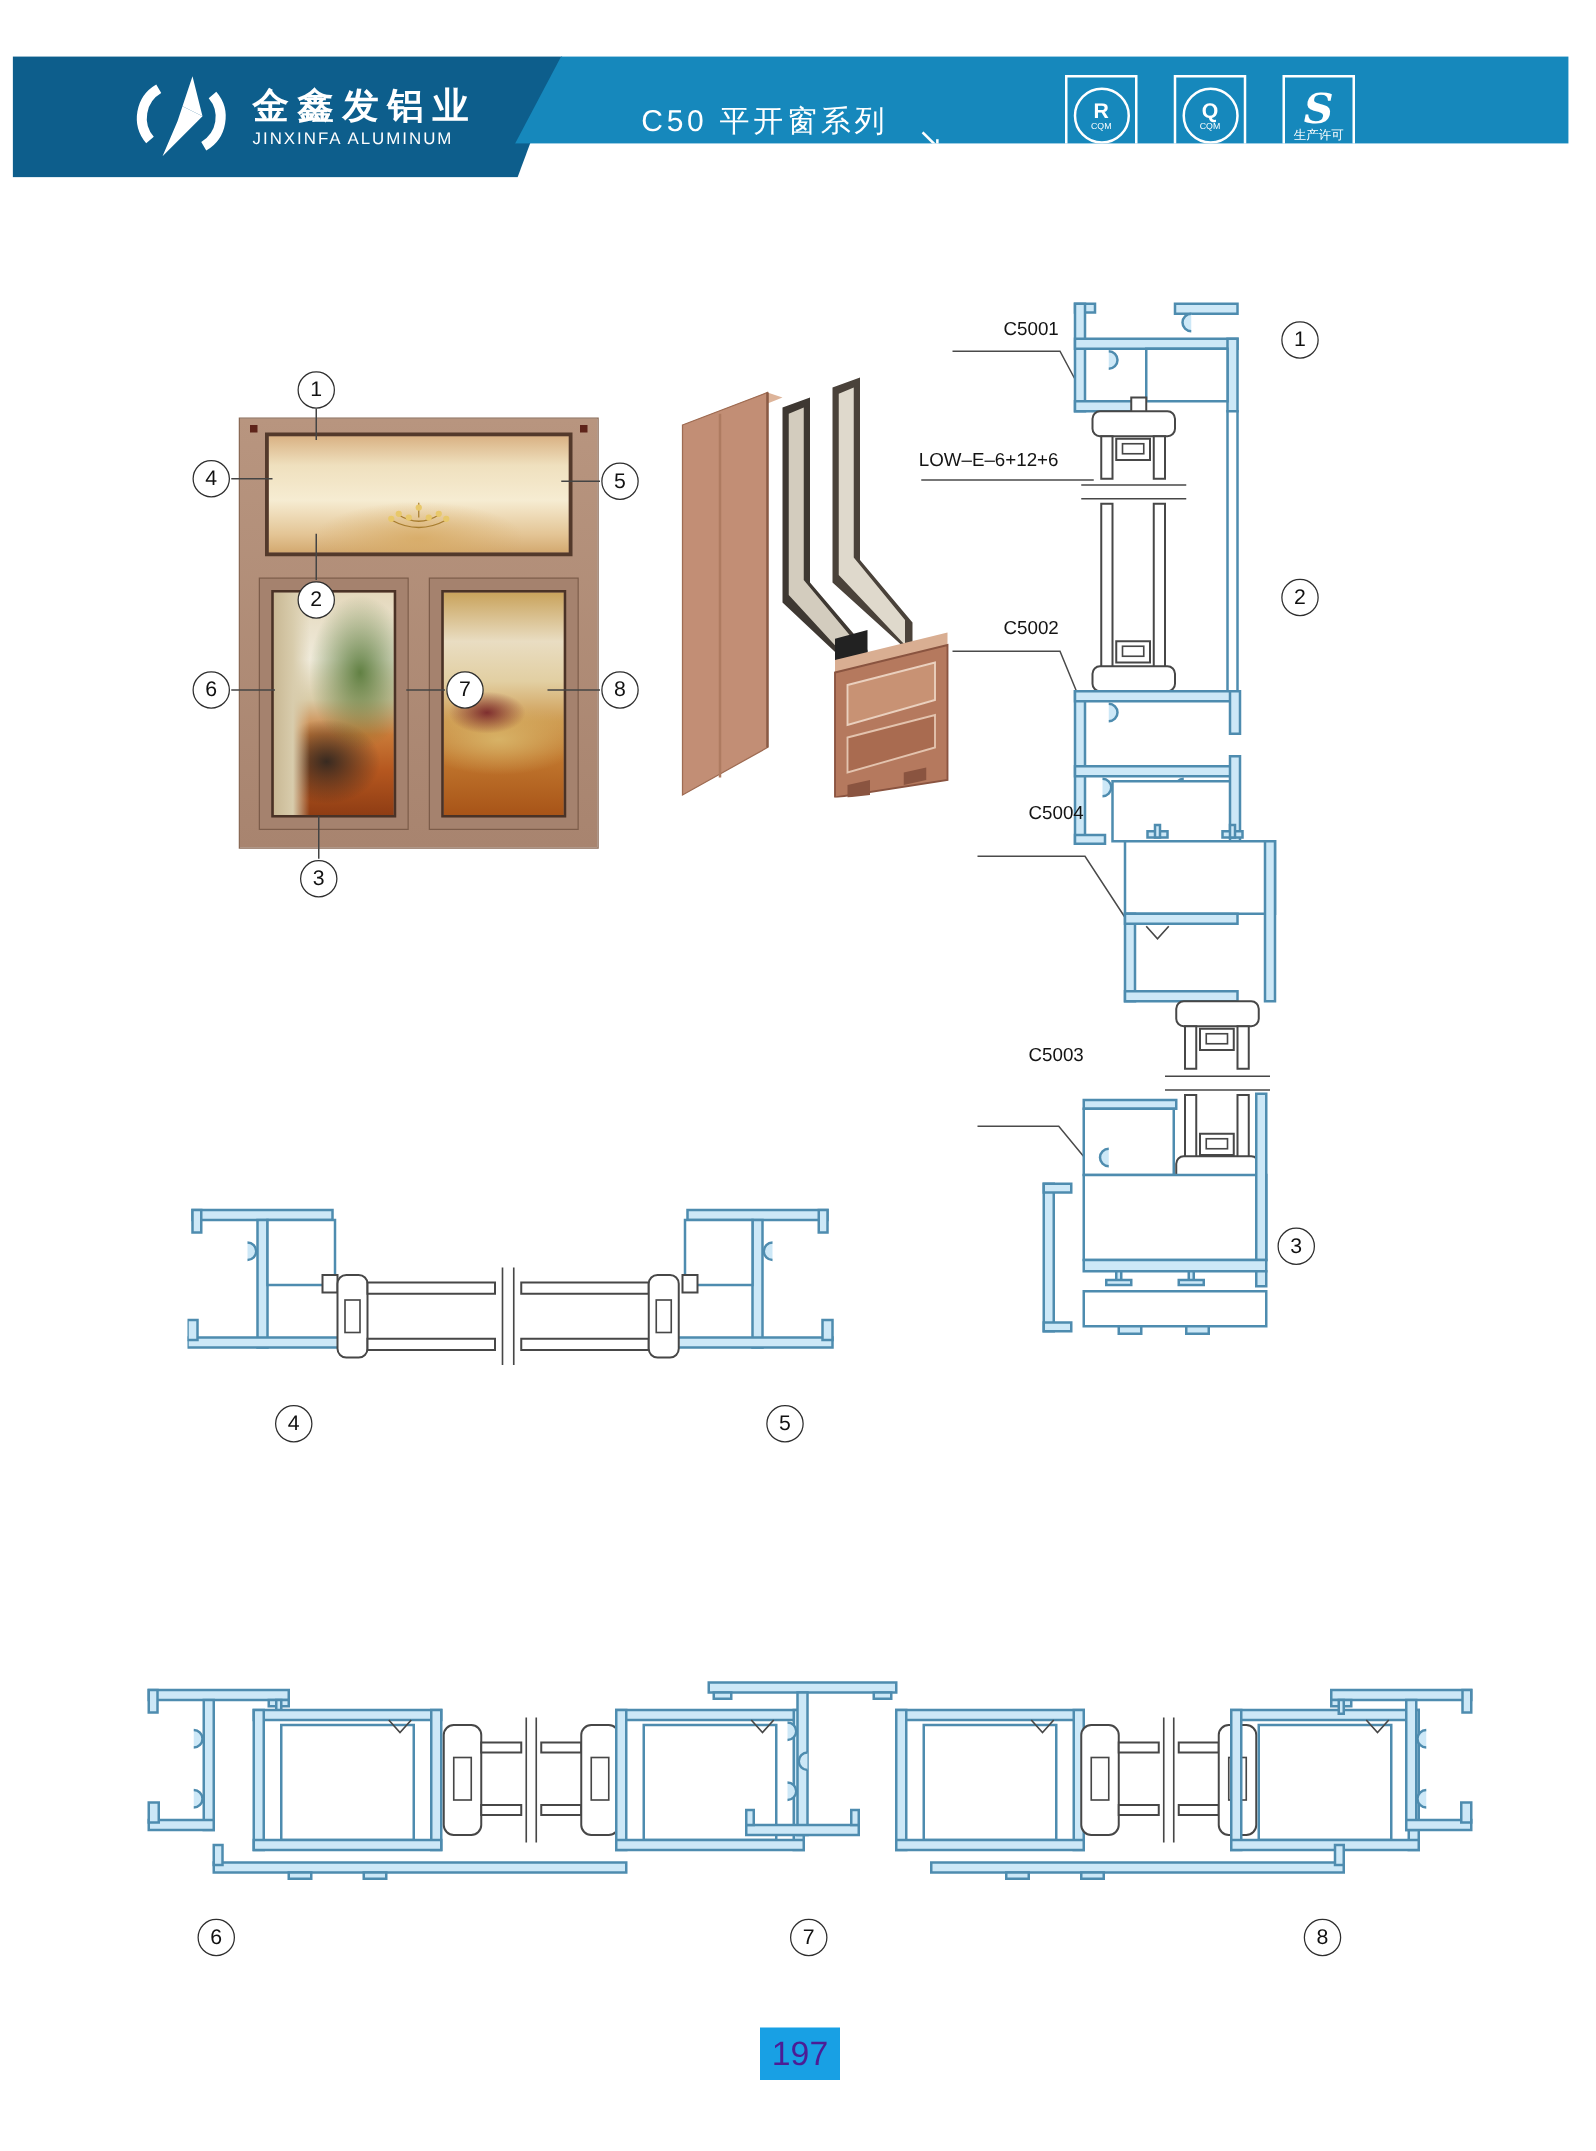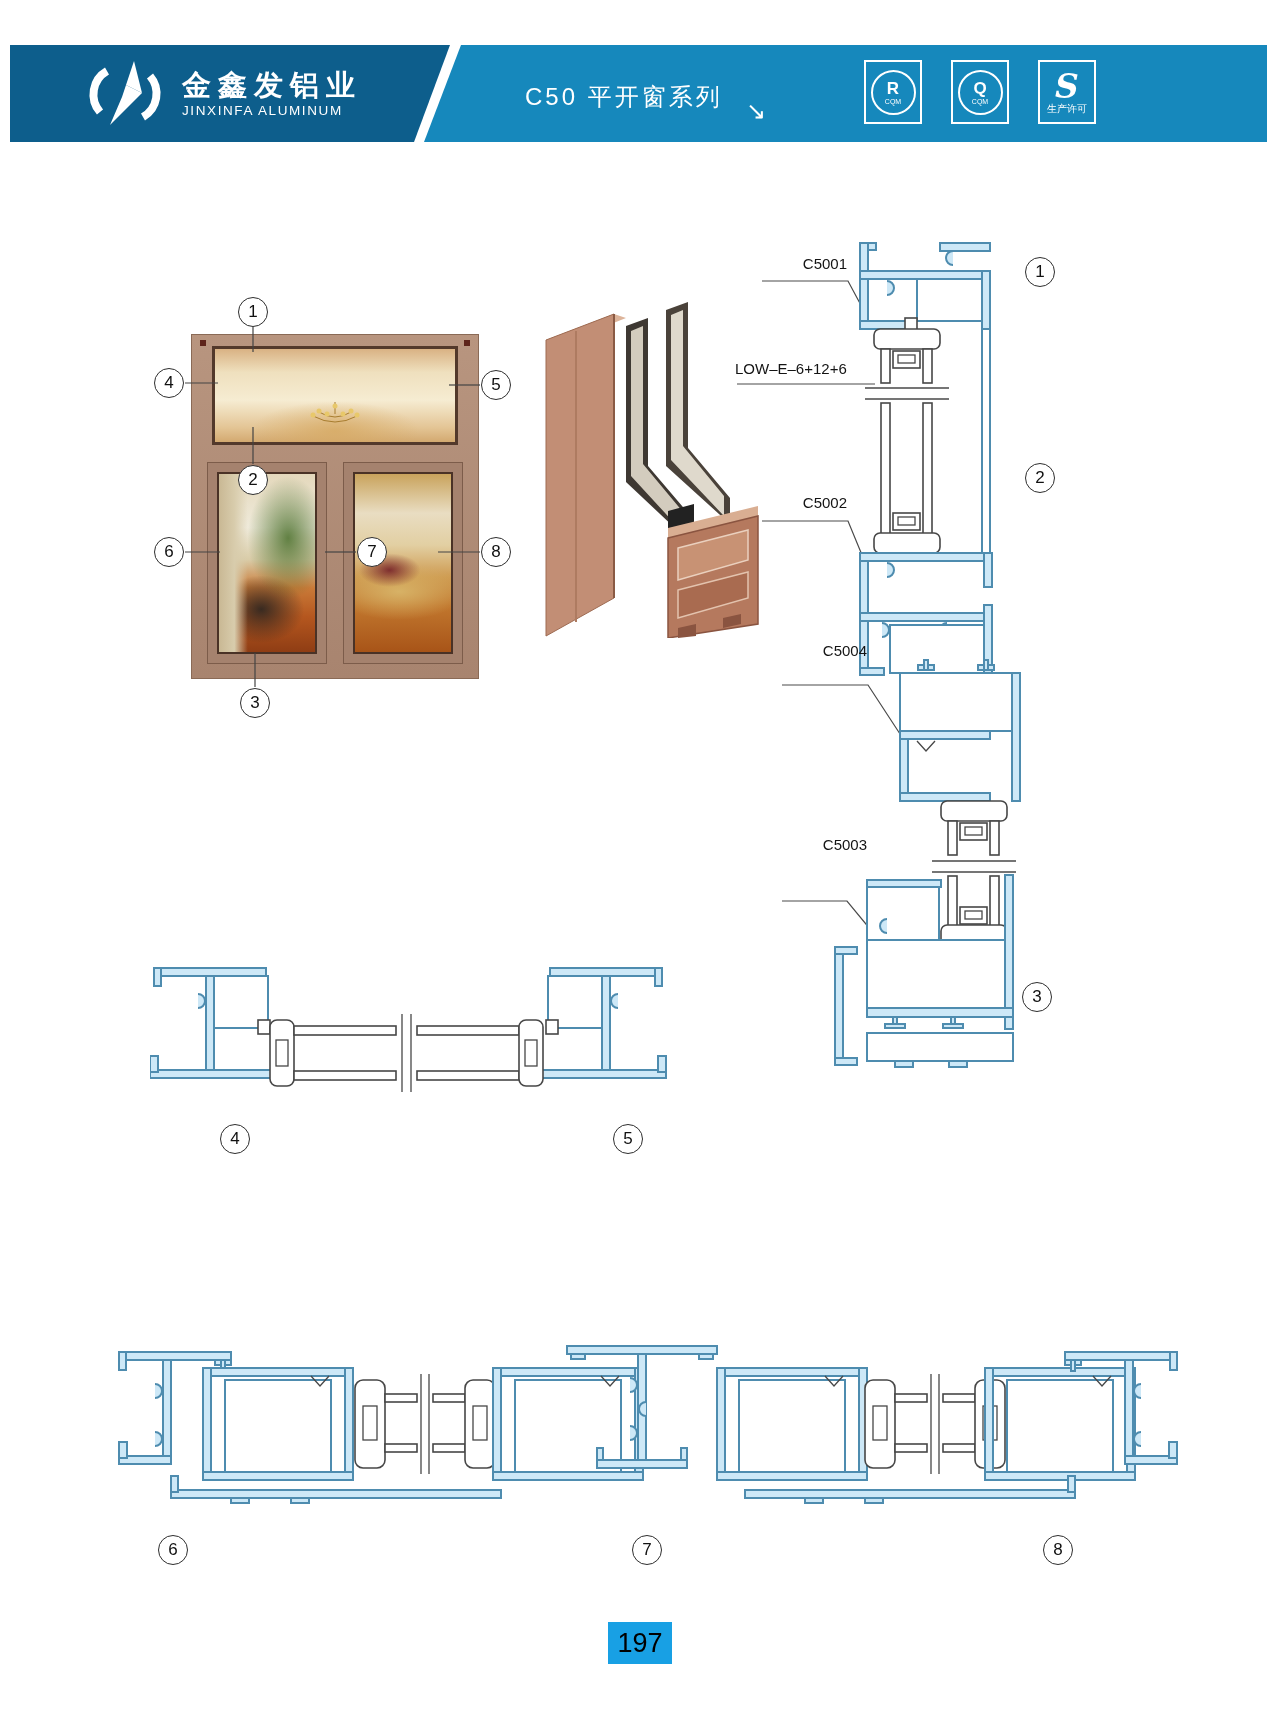--- a/index.html
+++ b/index.html
@@ -4,22 +4,22 @@
 <style>
   *{margin:0;padding:0;box-sizing:border-box}
   html,body{background:#9a9a9a}
   .page{position:relative;width:1277px;height:1721px;background:#fff;margin:0 auto;
         font-family:"Liberation Sans",sans-serif;overflow:hidden}
 
   
   .hdr-left{position:absolute;left:10px;top:45px;width:440px;height:97px;
     background:var(--header-left-bg,#0D5E8C);
     clip-path:polygon(0 0,100% 0,calc(100% - 36px) 100%,0 100%);
-    display:flex;align-items:center;padding-left:72px;gap:14px}
-  .hdr-right{position:absolute;left:424px;top:45px;width:843px;height:97px;
+    display:flex;align-items:center;padding-left:92px;gap:14px}
+  .hdr-right{position:absolute;left:412px;top:45px;width:843px;height:70px;
     background:var(--header-right-bg,#1688BC);
     clip-path:polygon(37px 0,100% 0,100% 100%,0 100%)}
   .brand-cn{color:#fff;font-size:29px;font-weight:bold;letter-spacing:7px;line-height:1.15}
   .brand-en{color:#fff;font-size:13.5px;font-weight:normal;letter-spacing:1.6px}
   .series-title{position:absolute;left:101px;top:36px;color:#fff;font-size:24px;letter-spacing:3px}
   .series-arrow{position:absolute;left:322px;top:52px;color:#fff;font-size:24px;font-weight:400}
   .badges{position:absolute;left:440px;top:15px;display:flex;gap:29px}
   .badge{width:58px;height:64px;border:2.5px solid #fff;display:flex;flex-direction:column;
          align-items:center;justify-content:center}
   .badge-circle{width:45px;height:45px;border:2.5px solid #fff;border-radius:50%;
@@ -64,21 +64,21 @@
       linear-gradient(90deg,#C9B894 0%,#D8CCAC 16%,rgba(0,0,0,0) 30%),
       radial-gradient(66px 52px at 44% 76%, rgba(42,36,32,.9), rgba(42,36,32,0) 65%),
       linear-gradient(180deg,#E4D8BC 0%,#EFEADA 30%,#D9CCA8 48%,#C97A38 64%,#B5571F 80%,#8F3D14 100%)}
   .scene-right{background:
       radial-gradient(44px 24px at 36% 54%, rgba(122,40,44,.95), rgba(122,40,44,0) 70%),
       radial-gradient(88px 38px at 46% 66%, rgba(216,180,104,.95), rgba(216,180,104,0) 75%),
       linear-gradient(180deg,#C9A35C 0%,#E9DDC2 22%,#E2CFA2 40%,#CE9A50 58%,#C1772E 74%,#A85418 100%)}
 
   
   .pagenum{position:absolute;left:608px;top:1622px;width:64px;height:42px;
-    background:var(--page-number-bg,#18A0E4);color:#000000;font-size:27px;
+    background:var(--page-number-bg,#18A0E4);color:#4c1d95;font-size:27px;
     display:flex;align-items:center;justify-content:center}
 </style>
 </head>
 <body>
 
 <div class="page">
 
   <svg width="0" height="0" style="position:absolute">
     <defs>
       <g id="cclipL">

